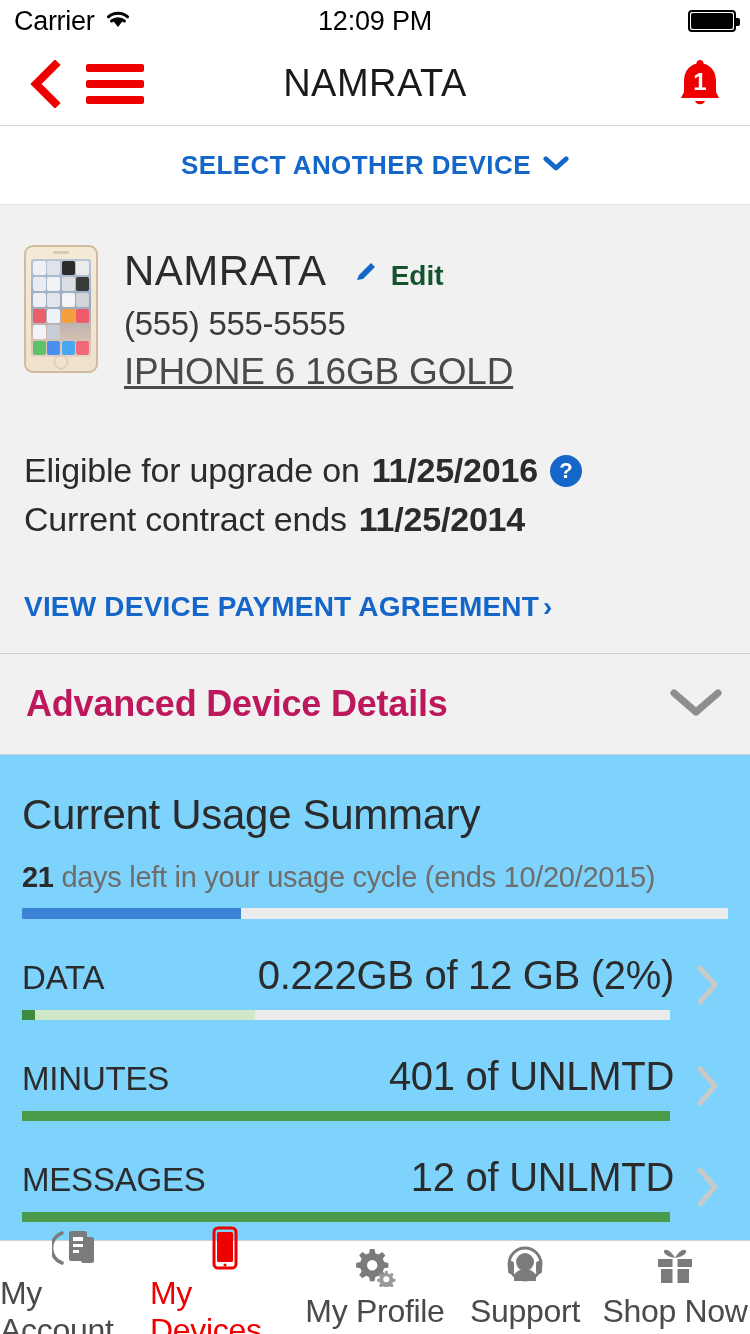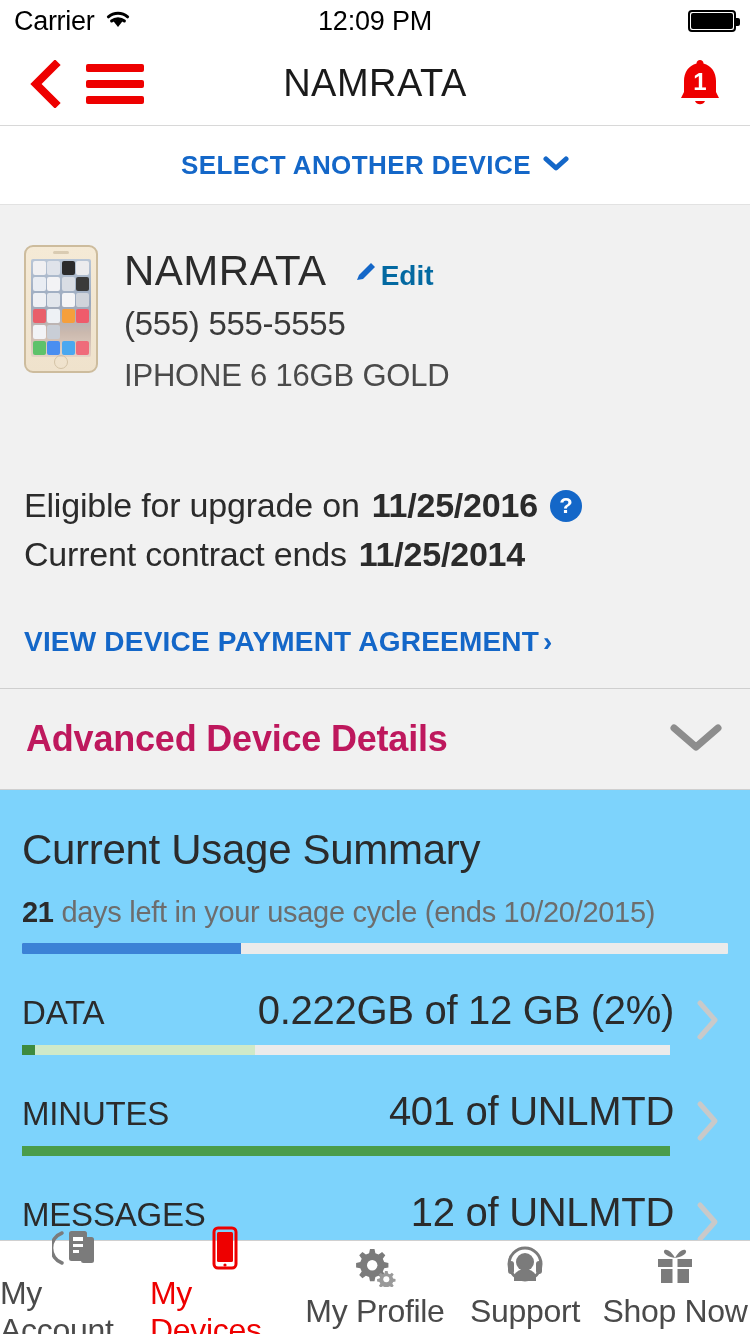--- a/index.html
+++ b/index.html
@@ -83,25 +83,25 @@
     position:absolute; top:4px; left:50%; transform:translateX(-50%);
     width:16px; height:3px; background:#d9cbb2; border-radius:2px;
   }
   .phone-home {
     position:absolute; bottom:2px; left:50%; transform:translateX(-50%);
     width:14px; height:14px; border:1.5px solid #d4c3a6; border-radius:50%;
   }
   .device-info { padding-top:2px; }
   .device-name-row { display:flex; align-items:baseline; gap:26px; }
   .device-name { font-size:42px; color:#2b2b2b; letter-spacing:0.5px; }
-  .edit-link { display:flex; align-items:center; gap:2px; color:#0369a1; font-size:28px; font-weight:bold; }
+  .edit-link { display:flex; align-items:center; gap:12px; color:#14532d; font-size:28px; font-weight:bold; }
   .device-phone { font-size:33px; color:#3a3a3a; margin-top:10px; letter-spacing:-0.3px; }
-  .device-model { font-size:31px; color:#4a4a4a; margin-top:15px; letter-spacing:-0.2px; }
-
-  .eligible-block { margin-top: 92px; }
+  .device-model { font-size:37px; color:#4a4a4a; margin-top:8px; letter-spacing:-0.2px;text-decoration:underline; }
+
+  .eligible-block { margin-top: 58px; }
   .elig-line { font-size:34px; color:#2b2b2b; display:flex; align-items:center; gap:12px; letter-spacing:-0.2px; }
   .elig-line + .elig-line { margin-top:10px; }
   .elig-line b { font-weight:bold; }
   .help-dot {
     width:32px; height:32px; border-radius:50%; background:#1467c8;
     color:#fff; font-size:22px; font-weight:bold; display:flex;
     align-items:center; justify-content:center; flex:none;
   }
   .agreement-link {
     margin-top: 52px; color:#1467c8; font-size:28px; font-weight:bold; letter-spacing:0.2px;

